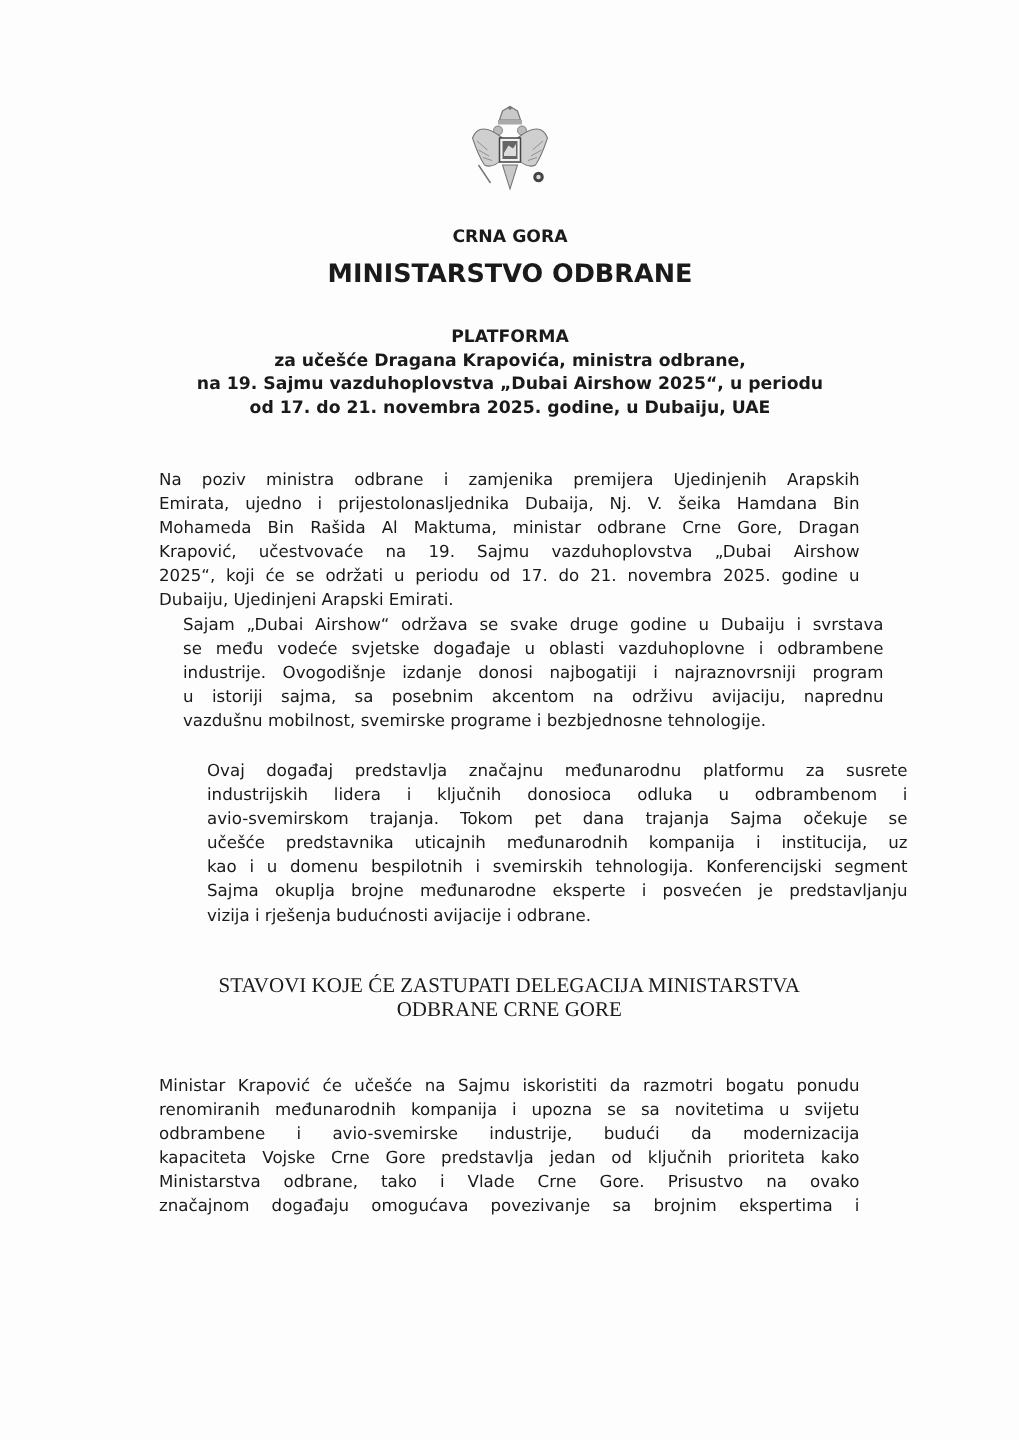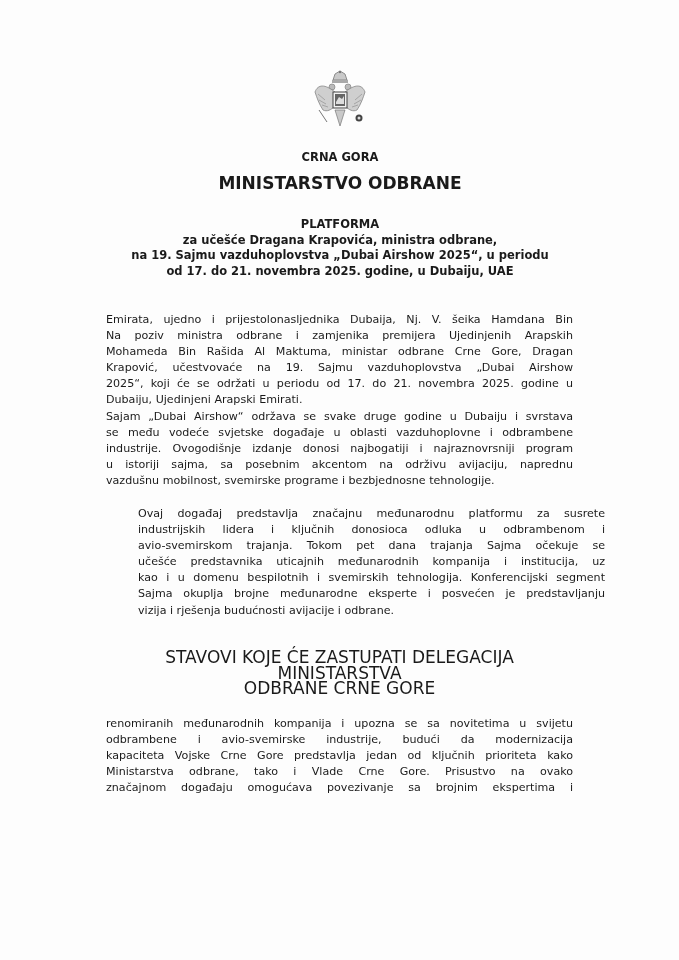--- a/index.html
+++ b/index.html
@@ -62,30 +62,31 @@
     display: block;
     white-space: nowrap;
     text-align: justify;
     text-align-last: justify;
     height: 16.1px;
   }
   .para .ln.last {
     text-align-last: left;
   }
   .p1 { top: 312px; }
-  .p2 { top: 409px; }
+  .p2 { top: 409px; margin-left: 16px; }
   .p3 { top: 506px; margin-left: 32px; }
   .p4 { top: 716px; }
   .section-title {
     top: 650px;
-    font-size: 17px;
+    font-size: 14px;
     line-height: 15.5px;
     font-weight: normal;
     left: 106px;
     width: 467px;
+    font-family: Liberation Serif, serif;
   }
 </style>
 </head>
 <body>
 
 <div class="page">
 
   <div class="coat">
     <svg width="54" height="66" viewBox="0 0 54 66">
 
@@ -117,22 +118,22 @@
   <div class="center hdr2">MINISTARSTVO ODBRANE</div>
 
   <div class="center title-block">
     <div>PLATFORMA</div>
     <div>za učešće Dragana Krapovića, ministra odbrane,</div>
     <div>na 19. Sajmu vazduhoplovstva „Dubai Airshow 2025“, u periodu</div>
     <div>od 17. do 21. novembra 2025. godine, u Dubaiju, UAE</div>
   </div>
 
   <div class="para p1">
+    <span class="ln">Na poziv ministra odbrane i zamjenika premijera Ujedinjenih Arapskih</span>
     <span class="ln">Emirata, ujedno i prijestolonasljednika Dubaija, Nj. V. šeika Hamdana Bin</span>
-    <span class="ln">Na poziv ministra odbrane i zamjenika premijera Ujedinjenih Arapskih</span>
     <span class="ln">Mohameda Bin Rašida Al Maktuma, ministar odbrane Crne Gore, Dragan</span>
     <span class="ln">Krapović, učestvovaće na 19. Sajmu vazduhoplovstva „Dubai Airshow</span>
     <span class="ln">2025“, koji će se održati u periodu od 17. do 21. novembra 2025. godine u</span>
     <span class="ln last">Dubaiju, Ujedinjeni Arapski Emirati.</span>
   </div>
 
   <div class="para p2">
     <span class="ln">Sajam „Dubai Airshow“ održava se svake druge godine u Dubaiju i svrstava</span>
     <span class="ln">se među vodeće svjetske događaje u oblasti vazduhoplovne i odbrambene</span>
     <span class="ln">industrije. Ovogodišnje izdanje donosi najbogatiji i najraznovrsniji program</span>
@@ -149,20 +150,21 @@
     <span class="ln">Sajma okuplja brojne međunarodne eksperte i posvećen je predstavljanju</span>
     <span class="ln last">vizija i rješenja budućnosti avijacije i odbrane.</span>
   </div>
 
   <div class="center section-title">
     <div>STAVOVI KOJE ĆE ZASTUPATI DELEGACIJA MINISTARSTVA</div>
     <div>ODBRANE CRNE GORE</div>
   </div>
 
   <div class="para p4">
+    <span class="ln">Ministar Krapović će učešće na Sajmu iskoristiti da razmotri bogatu ponudu</span>
     <span class="ln">renomiranih međunarodnih kompanija i upozna se sa novitetima u svijetu</span>
     <span class="ln">odbrambene i avio-svemirske industrije, budući da modernizacija</span>
     <span class="ln">kapaciteta Vojske Crne Gore predstavlja jedan od ključnih prioriteta kako</span>
     <span class="ln">Ministarstva odbrane, tako i Vlade Crne Gore. Prisustvo na ovako</span>
     <span class="ln">značajnom događaju omogućava povezivanje sa brojnim ekspertima i</span>
   </div>
 
 </div>
 
 </body></html>

